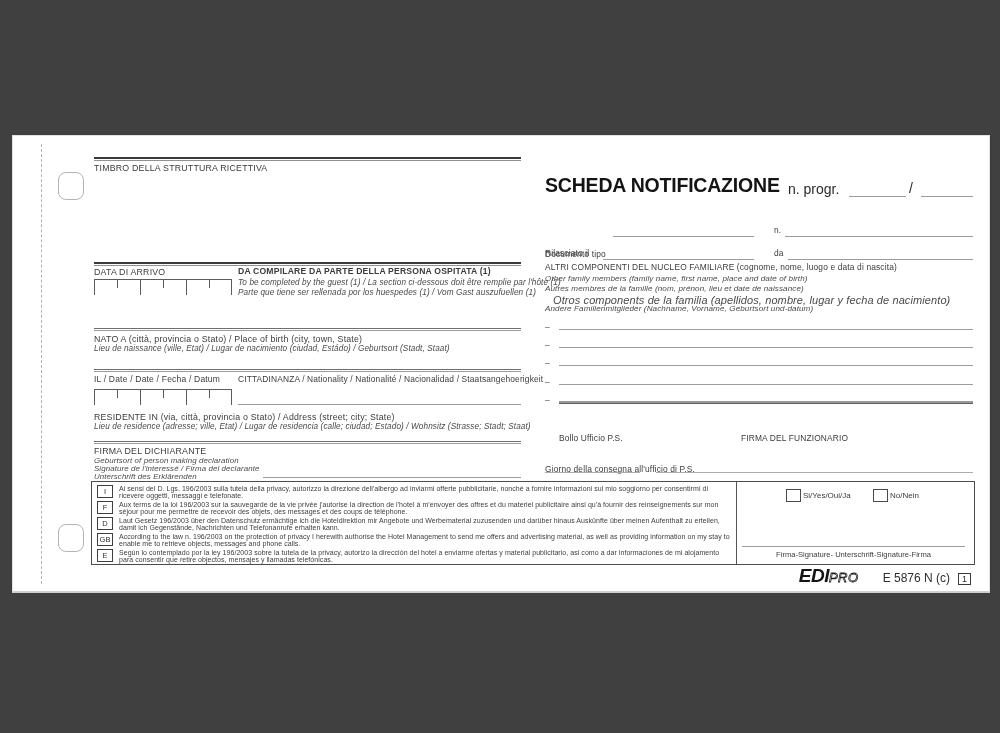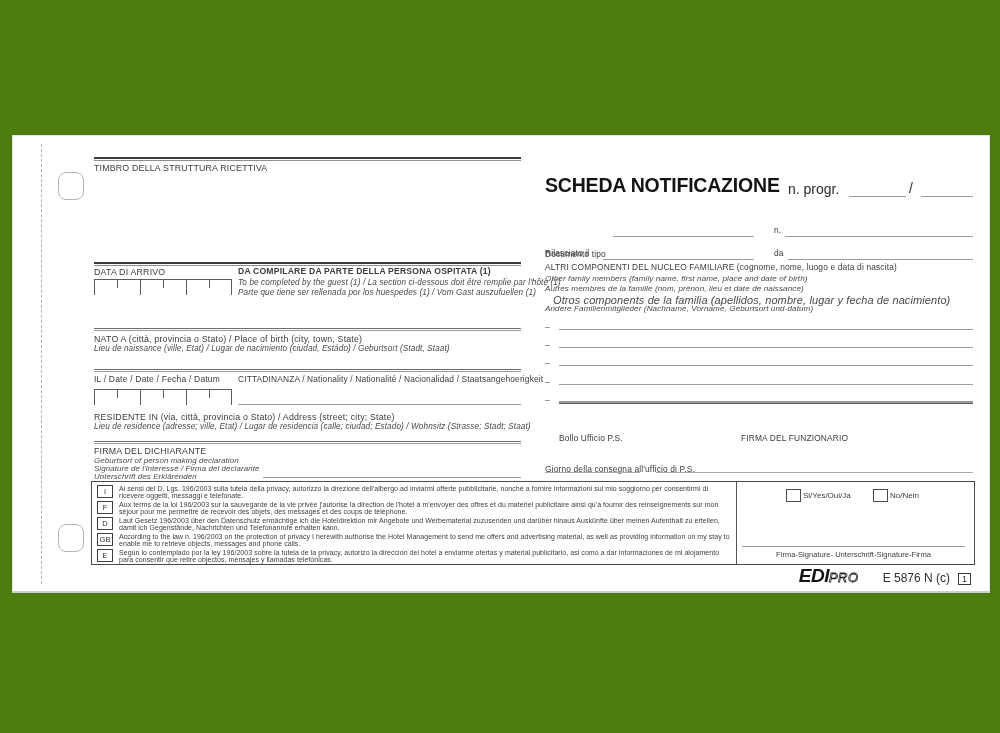--- a/index.html
+++ b/index.html
@@ -1,16 +1,16 @@
 <!DOCTYPE html>
 <html><head>
 <meta charset="utf-8">
 <style>
   html,body{margin:0;padding:0;background:#ffffff;}
-  .stage{position:relative;width:1000px;height:733px;background:#4d7c0f;overflow:hidden;
+  .stage{position:relative;width:1000px;height:733px;background:#404040;overflow:hidden;
          font-family:"Liberation Sans",sans-serif;color:#3b3b3b;}
   .paper{position:absolute;left:12px;top:135px;width:976px;height:455px;background:#ffffff;
          border:1px solid #e3e3e3;border-bottom:2px solid #cfcfcf;box-shadow:0 0 3px rgba(0,0,0,.06);}
   .abs{position:absolute;}
   .lbl{font-size:8.8px;line-height:1.15;color:#3b3b3b;letter-spacing:.2px;white-space:nowrap;}
   .lbl-sm{font-size:8.4px;line-height:1.15;color:#3b3b3b;letter-spacing:.15px;white-space:nowrap;}
   .it{font-style:italic;font-size:8.2px;line-height:1.16;color:#4a4a4a;letter-spacing:.1px;white-space:nowrap;}
   .bold{font-weight:bold;}
   .wline{border-bottom:1px solid #9c9c9c;height:0;}
   .rule-heavy{height:1px;border-top:2px solid #3a3a3a;border-bottom:1px solid #909090;}

